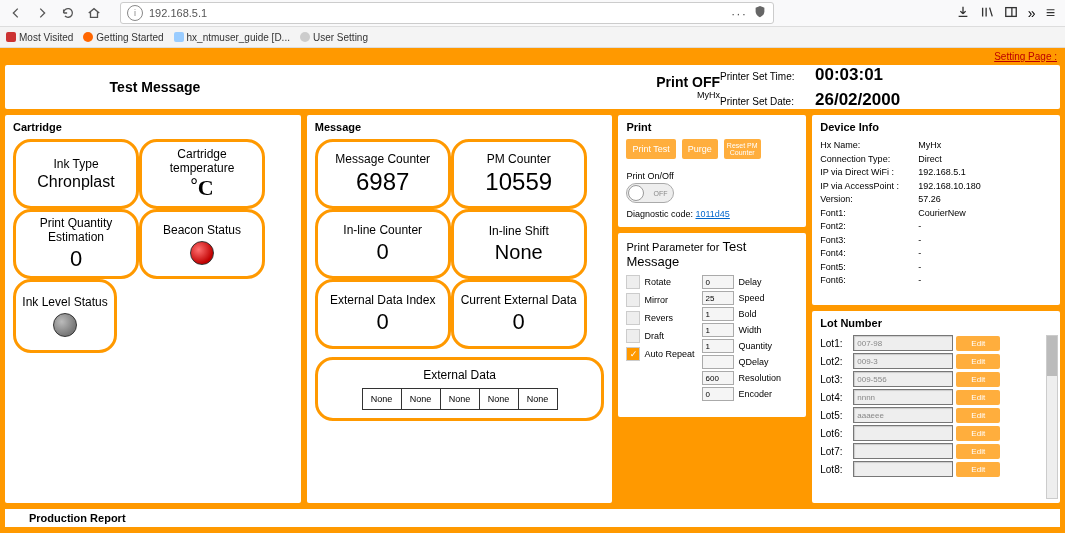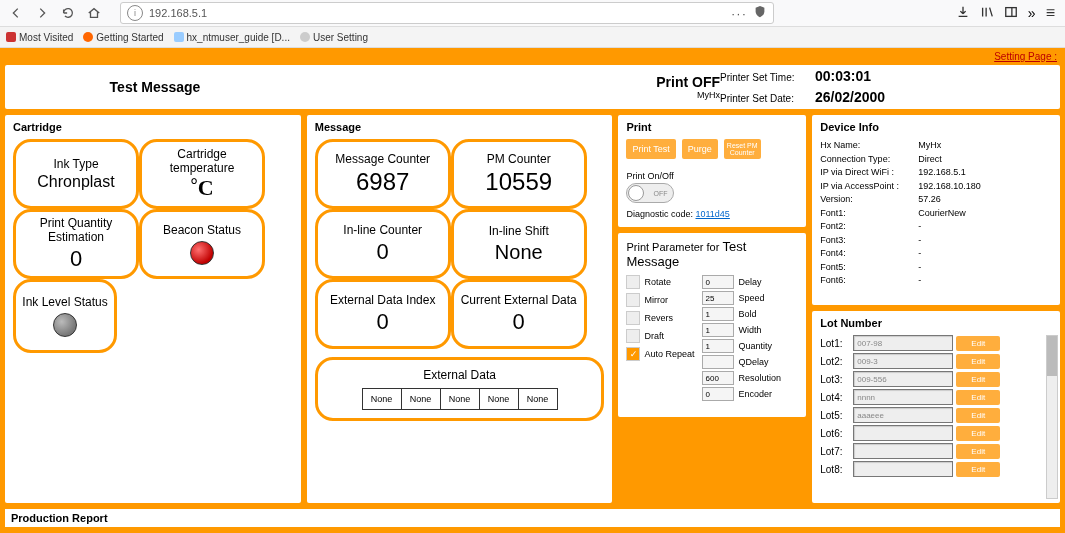--- a/index.html
+++ b/index.html
@@ -22,21 +22,21 @@
 .bm-ico{width:10px;height:10px;border-radius:2px}
 
 .page{background:#ff9900;padding:0;height:487px;overflow:hidden}
 .setting-link{display:block;text-align:right;font-size:10px;color:#b00;text-decoration:underline;padding:3px 8px}
 .header-bar{background:#fff;margin:0 5px 6px 5px;height:44px;display:flex;align-items:center;padding:0 10px;border-radius:2px}
 .hb-left{width:280px;font-weight:bold;font-size:14px;text-align:center}
 .hb-mid{flex:1;text-align:right}
 .hb-print{font-weight:bold;font-size:14px}
 .hb-myhx{font-size:9px}
 .hb-right{width:330px;font-size:10px;line-height:1.5}
-.hb-right .big{font-size:14px;font-weight:bold}
+.hb-right .big{font-size:17px;font-weight:bold}
 .lbl{display:inline-block;width:95px}
 
 .cols{display:flex;gap:6px;padding:0 5px}
 .panel{background:#fff;border-radius:2px;padding:6px 8px 8px 8px;position:relative}
 .panel-title{font-size:11px;font-weight:bold;margin-bottom:6px}
 .col1{width:280px}
 .col2{width:290px}
 .col3{width:188px}
 .col4{width:248px}
 .rcol{display:flex;flex-direction:column;gap:6px}
@@ -87,21 +87,21 @@
 .di-k{width:98px}
 
 .lot-panel{height:178px;overflow:hidden;position:relative}
 .lot-scroll{position:absolute;right:2px;top:24px;bottom:4px;width:10px;background:#eee;border:1px solid #ccc}
 .lot-thumb{width:100%;height:40px;background:#bbb}
 .lot-row{display:flex;align-items:center;gap:3px;margin:2px 0;font-size:10px}
 .lot-k{width:30px}
 .lot-in{width:92px;height:14px;border:1px solid #777;background:#eee;font-size:8px;color:#888;padding:0 3px;display:flex;align-items:center;box-shadow:inset 1px 1px 1px rgba(0,0,0,.15)}
 .lot-btn{background:#ffae3d;color:#fff;font-size:8px;border:none;border-radius:2px;width:44px;height:15px;cursor:pointer}
 
-.prod{background:#fff;margin:6px 5px 0 5px;padding:3px 6px;font-size:11px;font-weight:bold}
+.prod{background:#fff;margin:6px 5px 0 5px;padding:3px 24px;font-size:11px;font-weight:bold}
 .p-print{min-height:96px}
 .p-param{min-height:170px}
 .p-di{min-height:176px}
 </style>
 </head>
 <body>
 
 <div class="browser-chrome">
   <div class="nav-btn">
       <svg viewBox="0 0 16 16">

